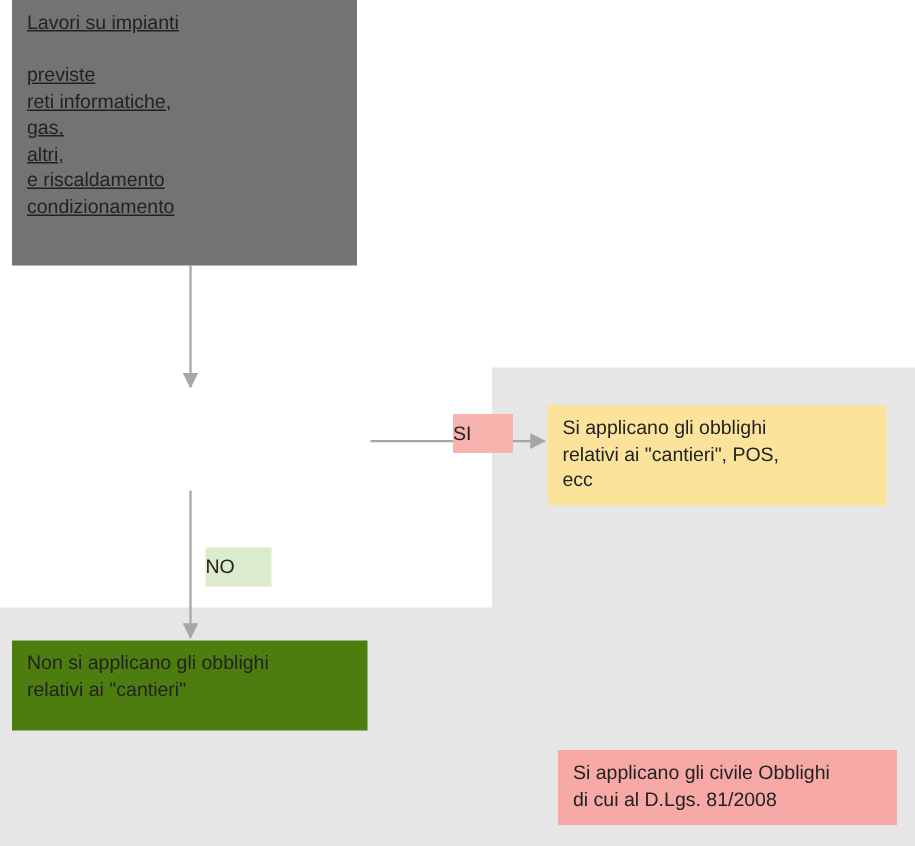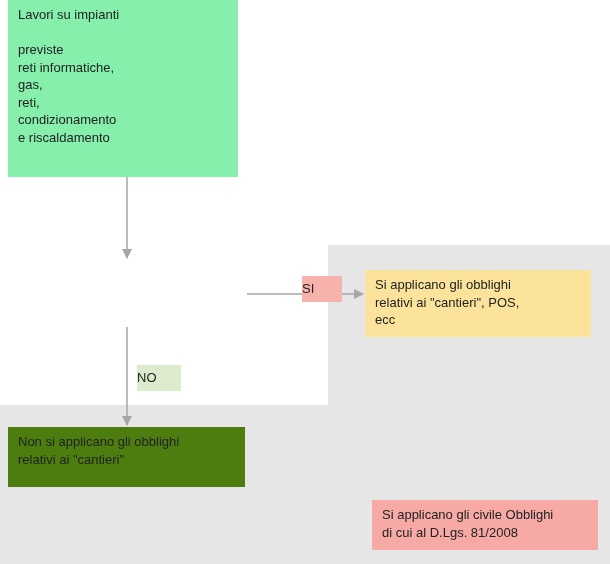--- a/index.html
+++ b/index.html
@@ -8,21 +8,21 @@
     width: 610px;
     height: 564px;
     background: #ffffff;
     font-family: Verdana, Geneva, sans-serif;
     font-size: 13px;
     color: #222;
   }
   .canvas { position: relative; width: 610px; height: 564px; }
   .box { position: absolute; padding: 6px 10px; line-height: 1.35; box-sizing: border-box; }
   .bg-gray  { position: absolute; background: #e6e6e6; }
-  .n-blue   { background: #86efac; }
+  .n-blue   { background: #737373; text-decoration: underline; }
   .n-peach  { background: #fce0ca; }
   .n-green  { background: #4d7c0f; }
   .n-yellow { background: #fbe39b; }
   .n-nolbl  { background: #dcebcc; }
   .n-silbl  { background: #f7b2ae; }
   .n-red    { background: #f7a9a6; }
   svg.edges { position: absolute; left: 0; top: 0; width: 610px; height: 564px; pointer-events: none; }
 </style>
 </head>
 <body>
@@ -45,23 +45,23 @@
 
     <line x1="127" y1="327" x2="127" y2="425" stroke="#a6a6a6" stroke-width="1.5" marker-end="url(#arrow)"></line>
   </svg>
 
   <div class="box n-blue" style="left:8px; top:0px; width:230px; height:177px;">
     <div>Lavori su impianti</div>
     <div style="height:1.35em;"></div>
     <div>previste</div>
     <div>reti informatiche,</div>
     <div>gas,</div>
-    <div>reti,</div>
+    <div>altri,</div>
+    <div>e riscaldamento</div>
     <div>condizionamento</div>
-    <div>e riscaldamento</div>
   </div>
 
 
   <div class="box n-silbl" style="left:302px; top:276px; width:40px; height:26px; padding:4px 0;">SI</div>
 
   <div class="box n-nolbl" style="left:137px; top:365px; width:44px; height:26px; padding:4px 0;">NO</div>
 
   <div class="box n-yellow" style="left:365px; top:270px; width:226px; height:67px;">
     <div>Si applicano gli obblighi</div>
     <div>relativi ai "cantieri", POS,</div>

